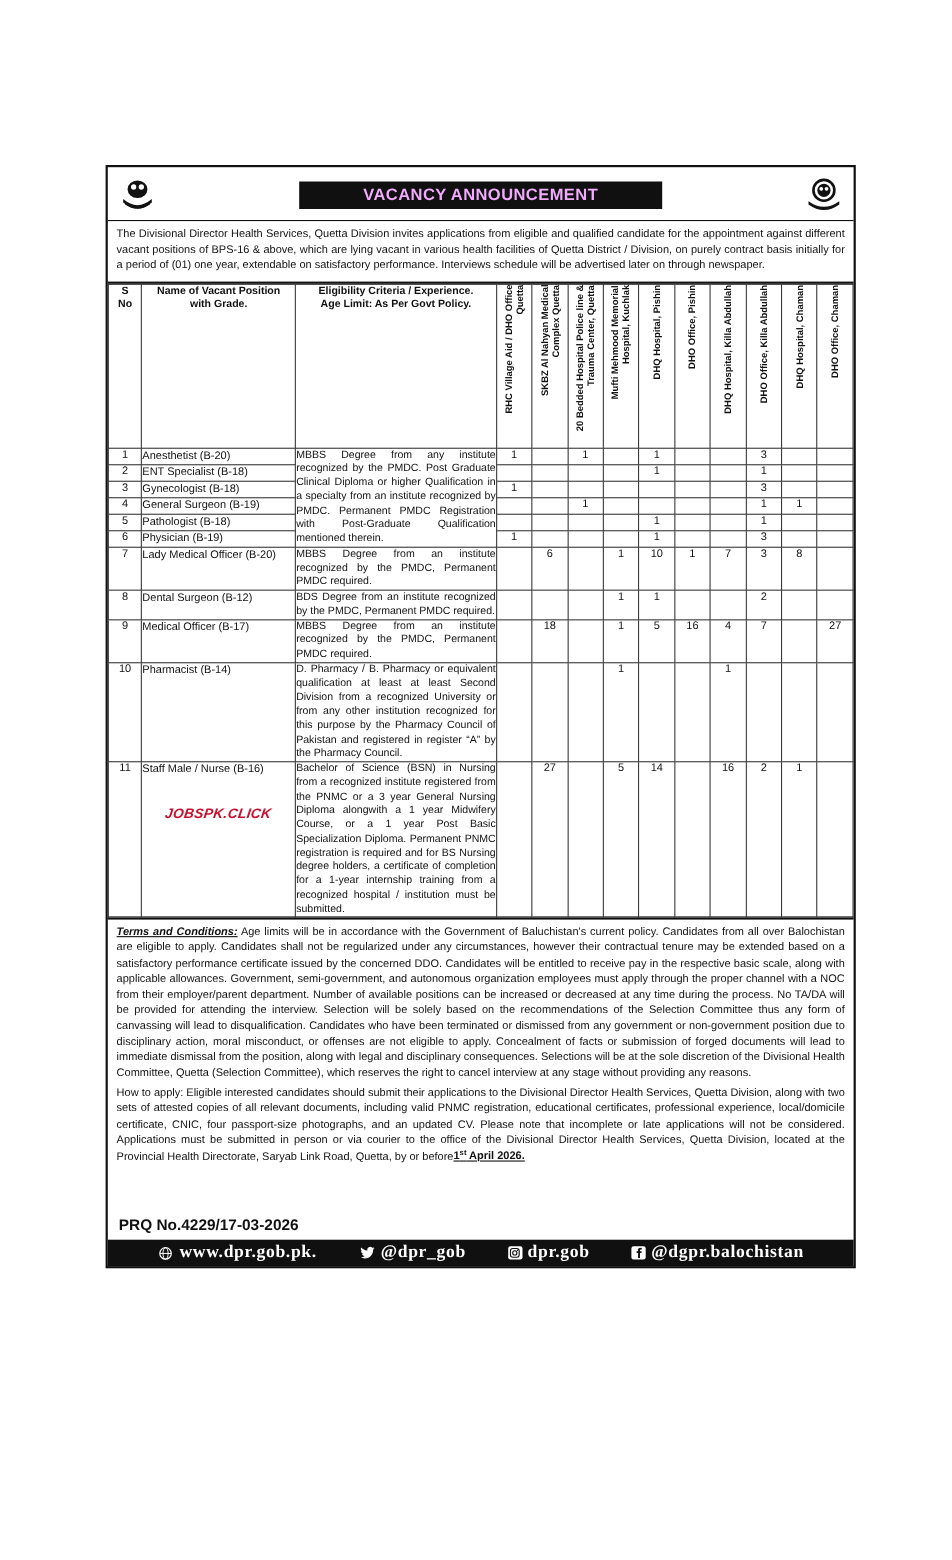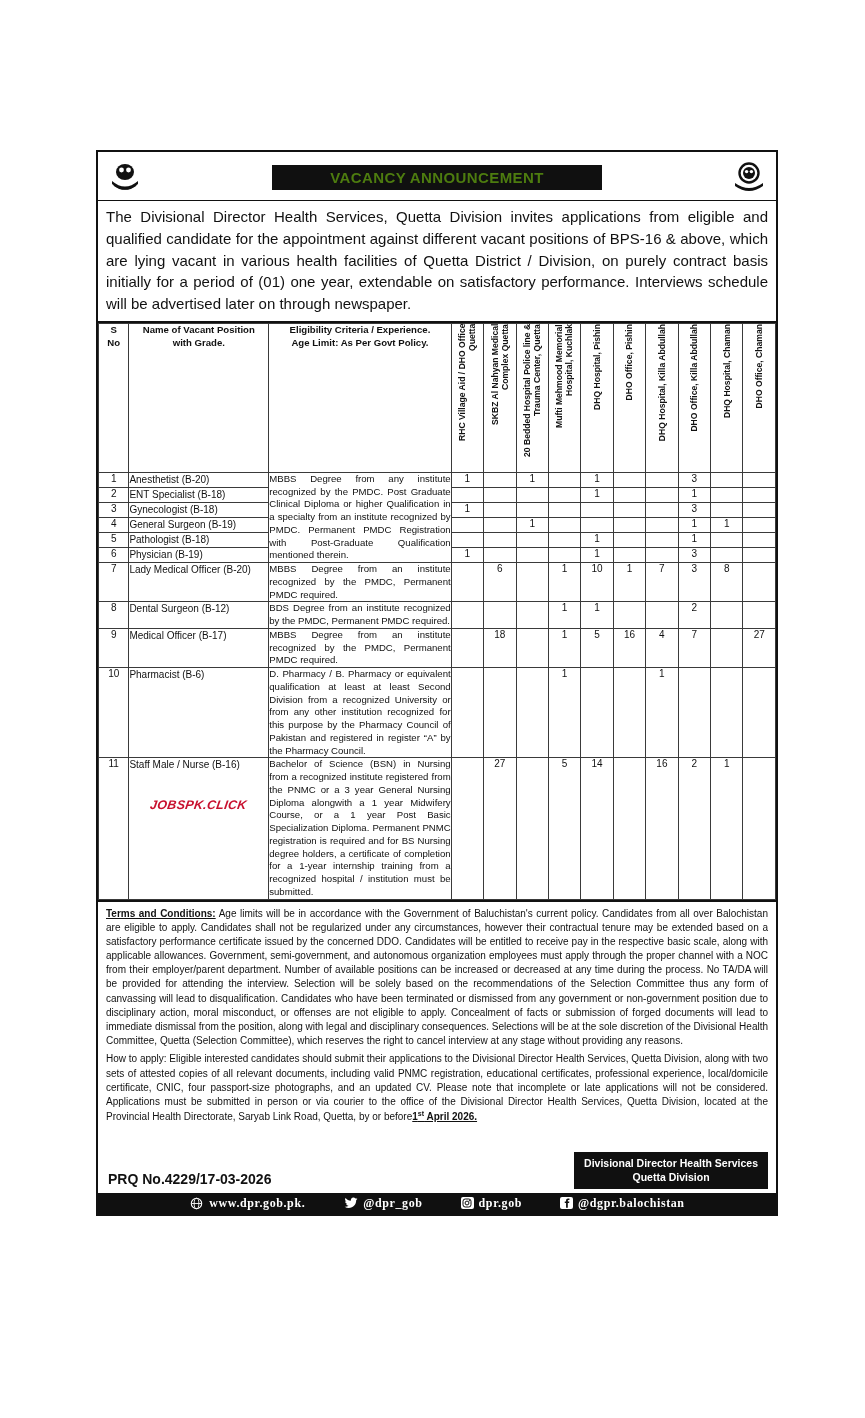--- a/index.html
+++ b/index.html
@@ -5,23 +5,23 @@
   html,body{margin:0;padding:0;background:#ffffff;}
   body{width:865px;height:1418px;font-family:"Liberation Sans",sans-serif;color:#111;}
   .page{position:relative;width:865px;height:1418px;background:#fff;}
   .ad{position:absolute;left:96px;top:150px;width:682px;background:#fff;
       border:2px solid #111;box-sizing:border-box;}
   
   .hdr{display:flex;align-items:center;padding:5px 6px 3px 6px;border-bottom:1px solid #111;}
   .logo{width:42px;height:40px;flex:0 0 42px;display:flex;align-items:center;justify-content:center;}
   .logo svg{display:block;}
   .titlewrap{flex:1;display:flex;justify-content:center;}
-  .title-bar{background:#101010;color:#4d7c0f;font-weight:bold;font-size:15px;letter-spacing:.4px;
+  .title-bar{background:#101010;color:#f0abfc;font-weight:bold;font-size:15px;letter-spacing:.4px;
              padding:4px 58px;text-align:center;}
-  .intro{padding:5px 8px 6px 8px;font-size:15px;line-height:1.45;text-align:justify;
+  .intro{padding:5px 8px 6px 8px;font-size:10px;line-height:1.45;text-align:justify;
          border-bottom:2px solid #111;}
   
   table.vac{border-collapse:collapse;width:100%;table-layout:fixed;}
   table.vac td,table.vac th{border:1px solid #3a3a3a;padding:0;vertical-align:top;}
   .c-sno{width:30px;}
   .c-pos{width:138px;}
   .c-elig{width:180px;}
   .num{width:32px;}
   th.vhead{height:148px;vertical-align:bottom;padding:3px 1px 4px 1px;text-align:center;}
   .vtext{writing-mode:vertical-rl;transform:rotate(180deg);font-size:8.6px;font-weight:bold;
@@ -30,33 +30,33 @@
            line-height:1.35;padding:4px 3px;}
   td.sno{text-align:center;font-size:10px;padding:2px 1px;vertical-align:top;}
   td.pos{font-size:10px;padding:2px 4px;line-height:1.3;vertical-align:top;}
   td.elig{font-size:9.6px;padding:2px 4px;line-height:1.33;text-align:justify;vertical-align:top;}
   td.nm{text-align:center;font-size:10px;padding:2px 1px;vertical-align:top;}
   .wm{color:#c8102e;font-weight:bold;font-style:italic;font-size:12.5px;letter-spacing:.3px;
       text-align:center;margin:26px 0 0 0;transform:skewX(-8deg);}
   
   .terms{padding:5px 8px 4px 8px;font-size:10px;line-height:1.42;text-align:justify;
          border-top:2px solid #111;}
-  .terms b.lead{text-decoration:underline;font-weight:bold;}
+  .terms b.lead{font-style:italic;text-decoration:underline;font-weight:bold;}
   .howto{padding:0 8px 6px 8px;font-size:10px;line-height:1.42;text-align:justify;}
   .howto .lead{font-weight:normal;}
   .dl{font-weight:bold;text-decoration:underline;}
   .dl sup{font-size:7px;}
   
   .sigzone{position:relative;height:62px;padding:0 8px;}
   .prq{position:absolute;left:10px;bottom:6px;font-size:14px;font-weight:bold;}
   .sigbox{position:absolute;right:8px;bottom:4px;background:#101010;color:#fff;
           font-size:10.5px;font-weight:bold;line-height:1.35;text-align:center;padding:4px 10px;}
   
   .social{background:#101010;color:#fff;display:flex;align-items:center;justify-content:center;
-          gap:38px;padding:3px 0;font-family:"Liberation Serif",serif;font-weight:bold;font-size:12px;
+          gap:38px;padding:3px 0;font-family:"Liberation Serif",serif;font-weight:bold;font-size:16px;
           letter-spacing:.6px;}
   .sitem{display:flex;align-items:center;gap:5px;}
   .sicon{display:inline-flex;align-items:center;justify-content:center;width:15px;height:12px;}
   .sq{background:#fff;color:#101010;border-radius:2px;width:13px;height:12px;
       display:inline-flex;align-items:center;justify-content:center;font-size:9px;font-weight:bold;}
 </style>
 </head>
 <body>
 
 <div class="page">
@@ -267,21 +267,21 @@
             <td class="nm">1</td>
             <td class="nm">5</td>
             <td class="nm">16</td>
             <td class="nm">4</td>
             <td class="nm">7</td>
             <td class="nm"></td>
             <td class="nm">27</td>
           </tr>
           <tr>
             <td class="sno">10</td>
-            <td class="pos">Pharmacist (B-6)</td>
+            <td class="pos">Pharmacist (B-14)</td>
             <td class="elig">D. Pharmacy / B. Pharmacy or equivalent qualification at least at least Second Division from a recognized University or from any other institution recognized for this purpose by the Pharmacy Council of Pakistan and registered in register “A” by the Pharmacy Council.</td>
             <td class="nm"></td>
             <td class="nm"></td>
             <td class="nm"></td>
             <td class="nm">1</td>
             <td class="nm"></td>
             <td class="nm"></td>
             <td class="nm">1</td>
             <td class="nm"></td>
             <td class="nm"></td>
@@ -307,24 +307,20 @@
 
     <div class="terms">
       <b class="lead">Terms and Conditions:</b><span> Age limits will be in accordance with the Government of Baluchistan's current policy. Candidates from all over Balochistan are eligible to apply. Candidates shall not be regularized under any circumstances, however their contractual tenure may be extended based on a satisfactory performance certificate issued by the concerned DDO. Candidates will be entitled to receive pay in the respective basic scale, along with applicable allowances. Government, semi-government, and autonomous organization employees must apply through the proper channel with a NOC from their employer/parent department. Number of available positions can be increased or decreased at any time during the process. No TA/DA will be provided for attending the interview. Selection will be solely based on the recommendations of the Selection Committee thus any form of canvassing will lead to disqualification. Candidates who have been terminated or dismissed from any government or non-government position due to disciplinary action, moral misconduct, or offenses are not eligible to apply. Concealment of facts or submission of forged documents will lead to immediate dismissal from the position, along with legal and disciplinary consequences. Selections will be at the sole discretion of the Divisional Health Committee, Quetta (Selection Committee), which reserves the right to cancel interview at any stage without providing any reasons.</span>
     </div>
     <div class="howto">
       <span class="lead">How to apply:</span><span>  Eligible interested candidates should submit their applications to the Divisional Director Health Services, Quetta Division, along with two sets of attested copies of all relevant documents, including valid   PNMC registration, educational certificates, professional experience, local/domicile certificate, CNIC, four passport-size photographs, and an updated CV. Please note that incomplete or late applications will not be considered. Applications must be submitted in person or via courier to the office of the Divisional Director Health Services, Quetta Division, located at the Provincial Health Directorate, Saryab Link Road, Quetta, by or before</span><span class="dl"><span>1</span><sup>st</sup><span> April 2026.</span></span>
     </div>
 
     <div class="sigzone">
       <div class="prq">PRQ No.4229/17-03-2026</div>
-      <div class="sigbox">
-        <div>Divisional Director Health Services</div>
-        <div>Quetta Division</div>
-      </div>
     </div>
 
     <div class="social">
       <div class="sitem">
         <span class="sicon">
           <svg width="13" height="13" viewBox="0 0 16 16">
               <circle cx="8" cy="8" r="6.4" fill="none" stroke="#fff" stroke-width="1.4"></circle>
               <ellipse cx="8" cy="8" rx="2.9" ry="6.4" fill="none" stroke="#fff" stroke-width="1.1"></ellipse>
               <path d="M2 8h12" stroke="#fff" stroke-width="1.1"></path>
             </svg>

